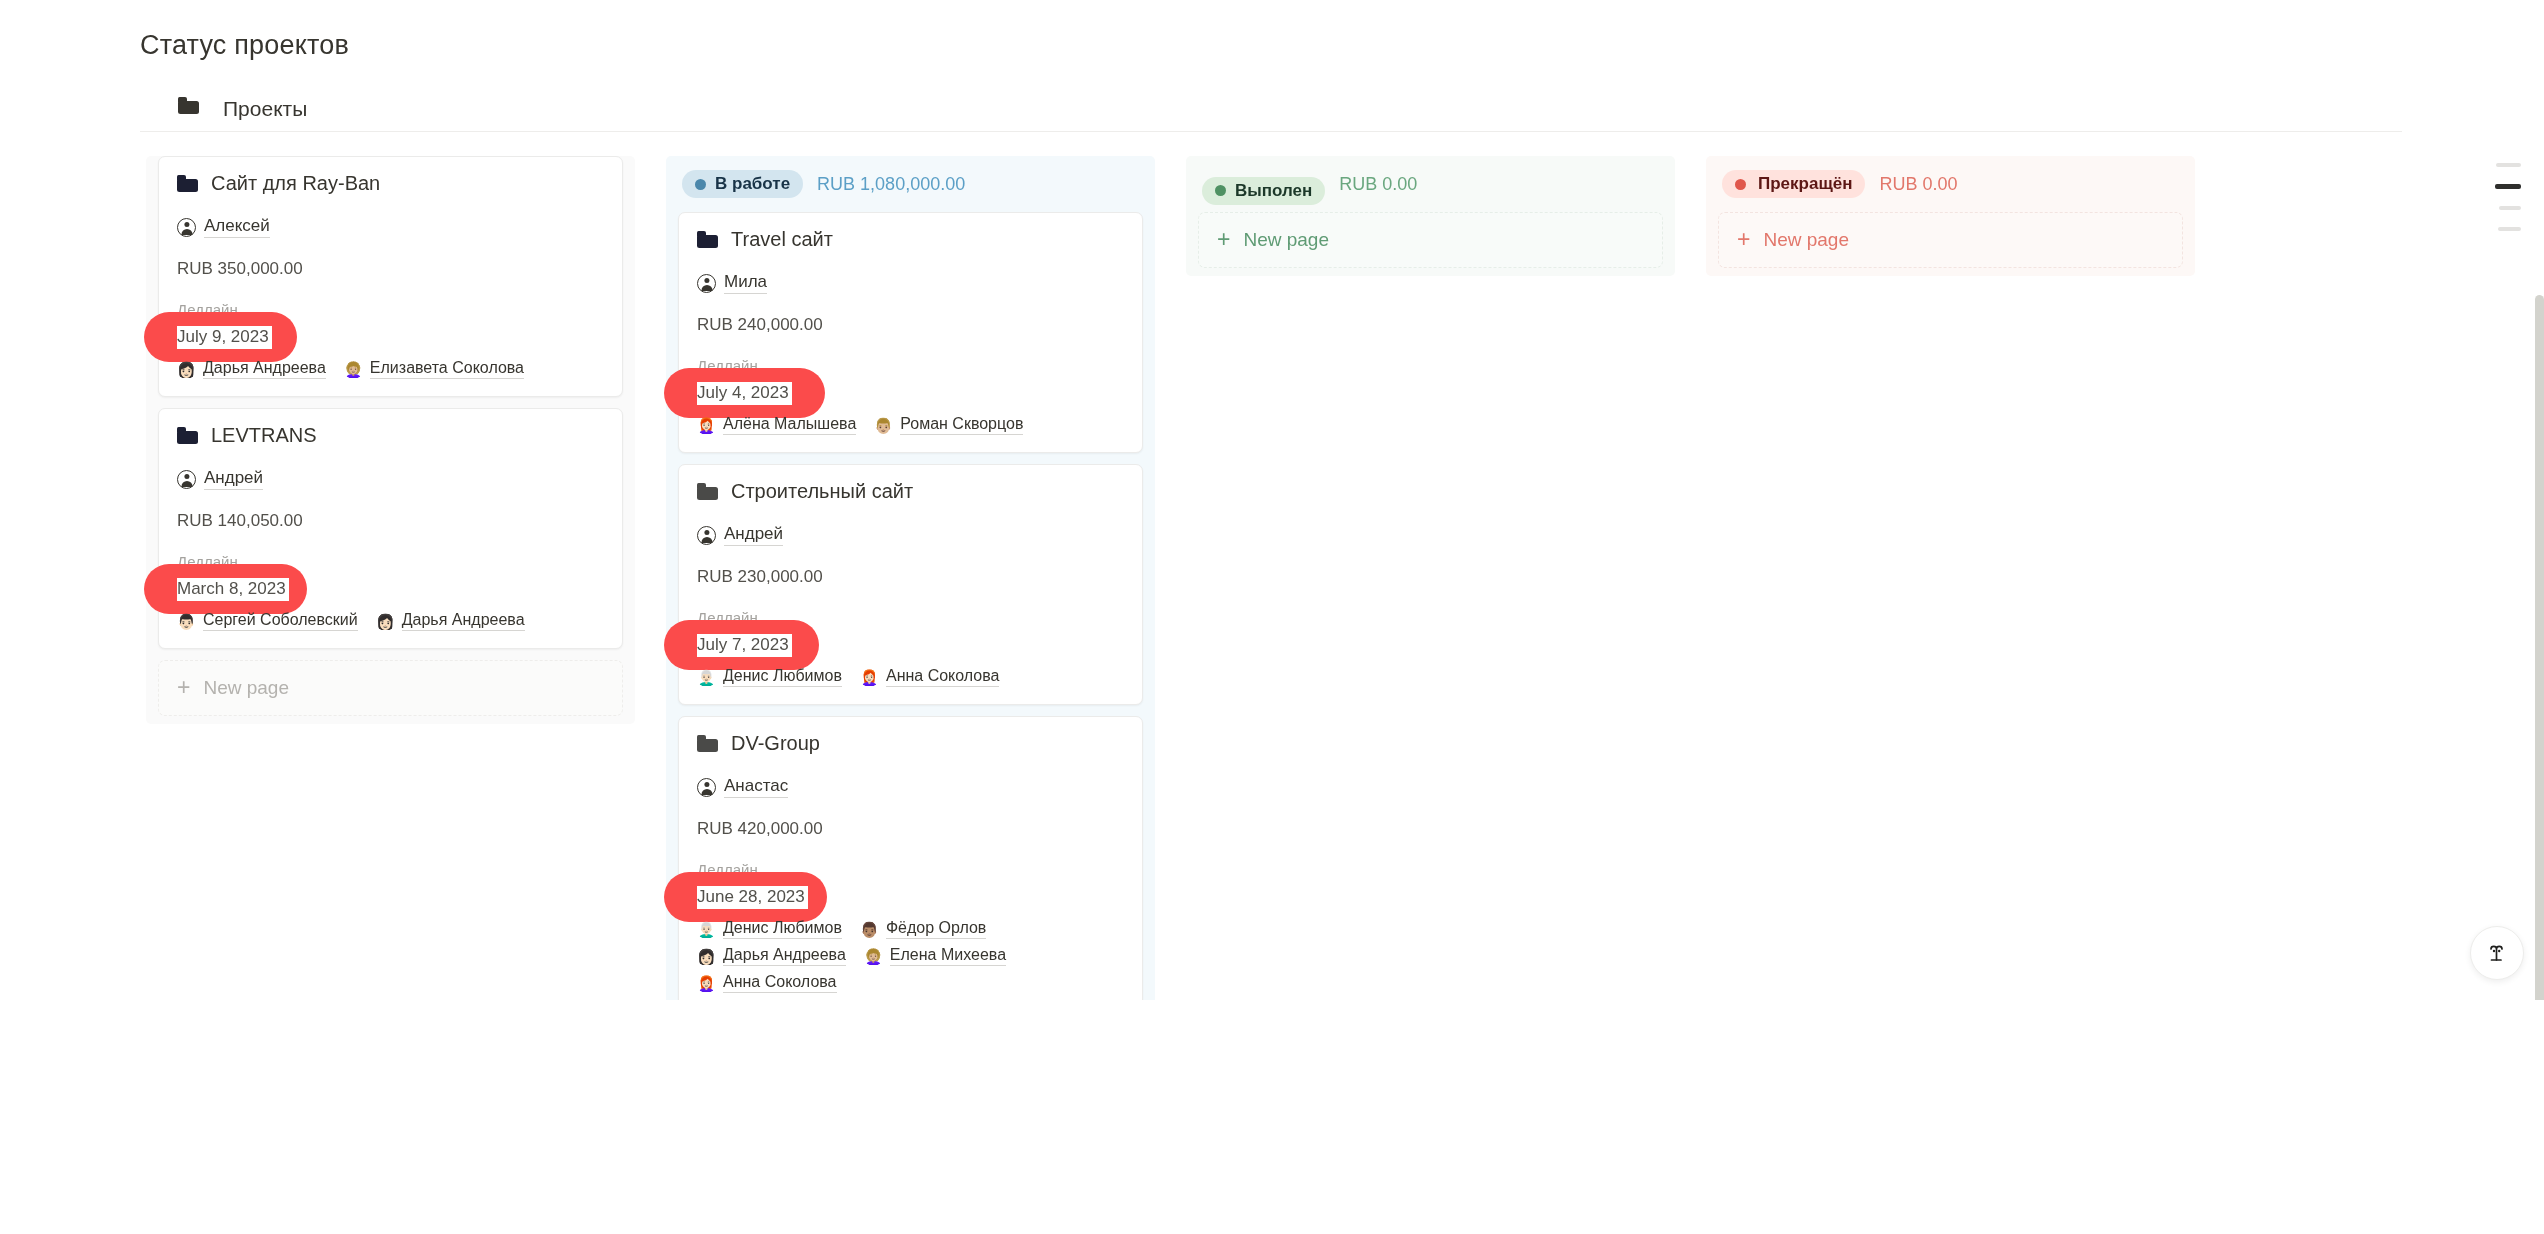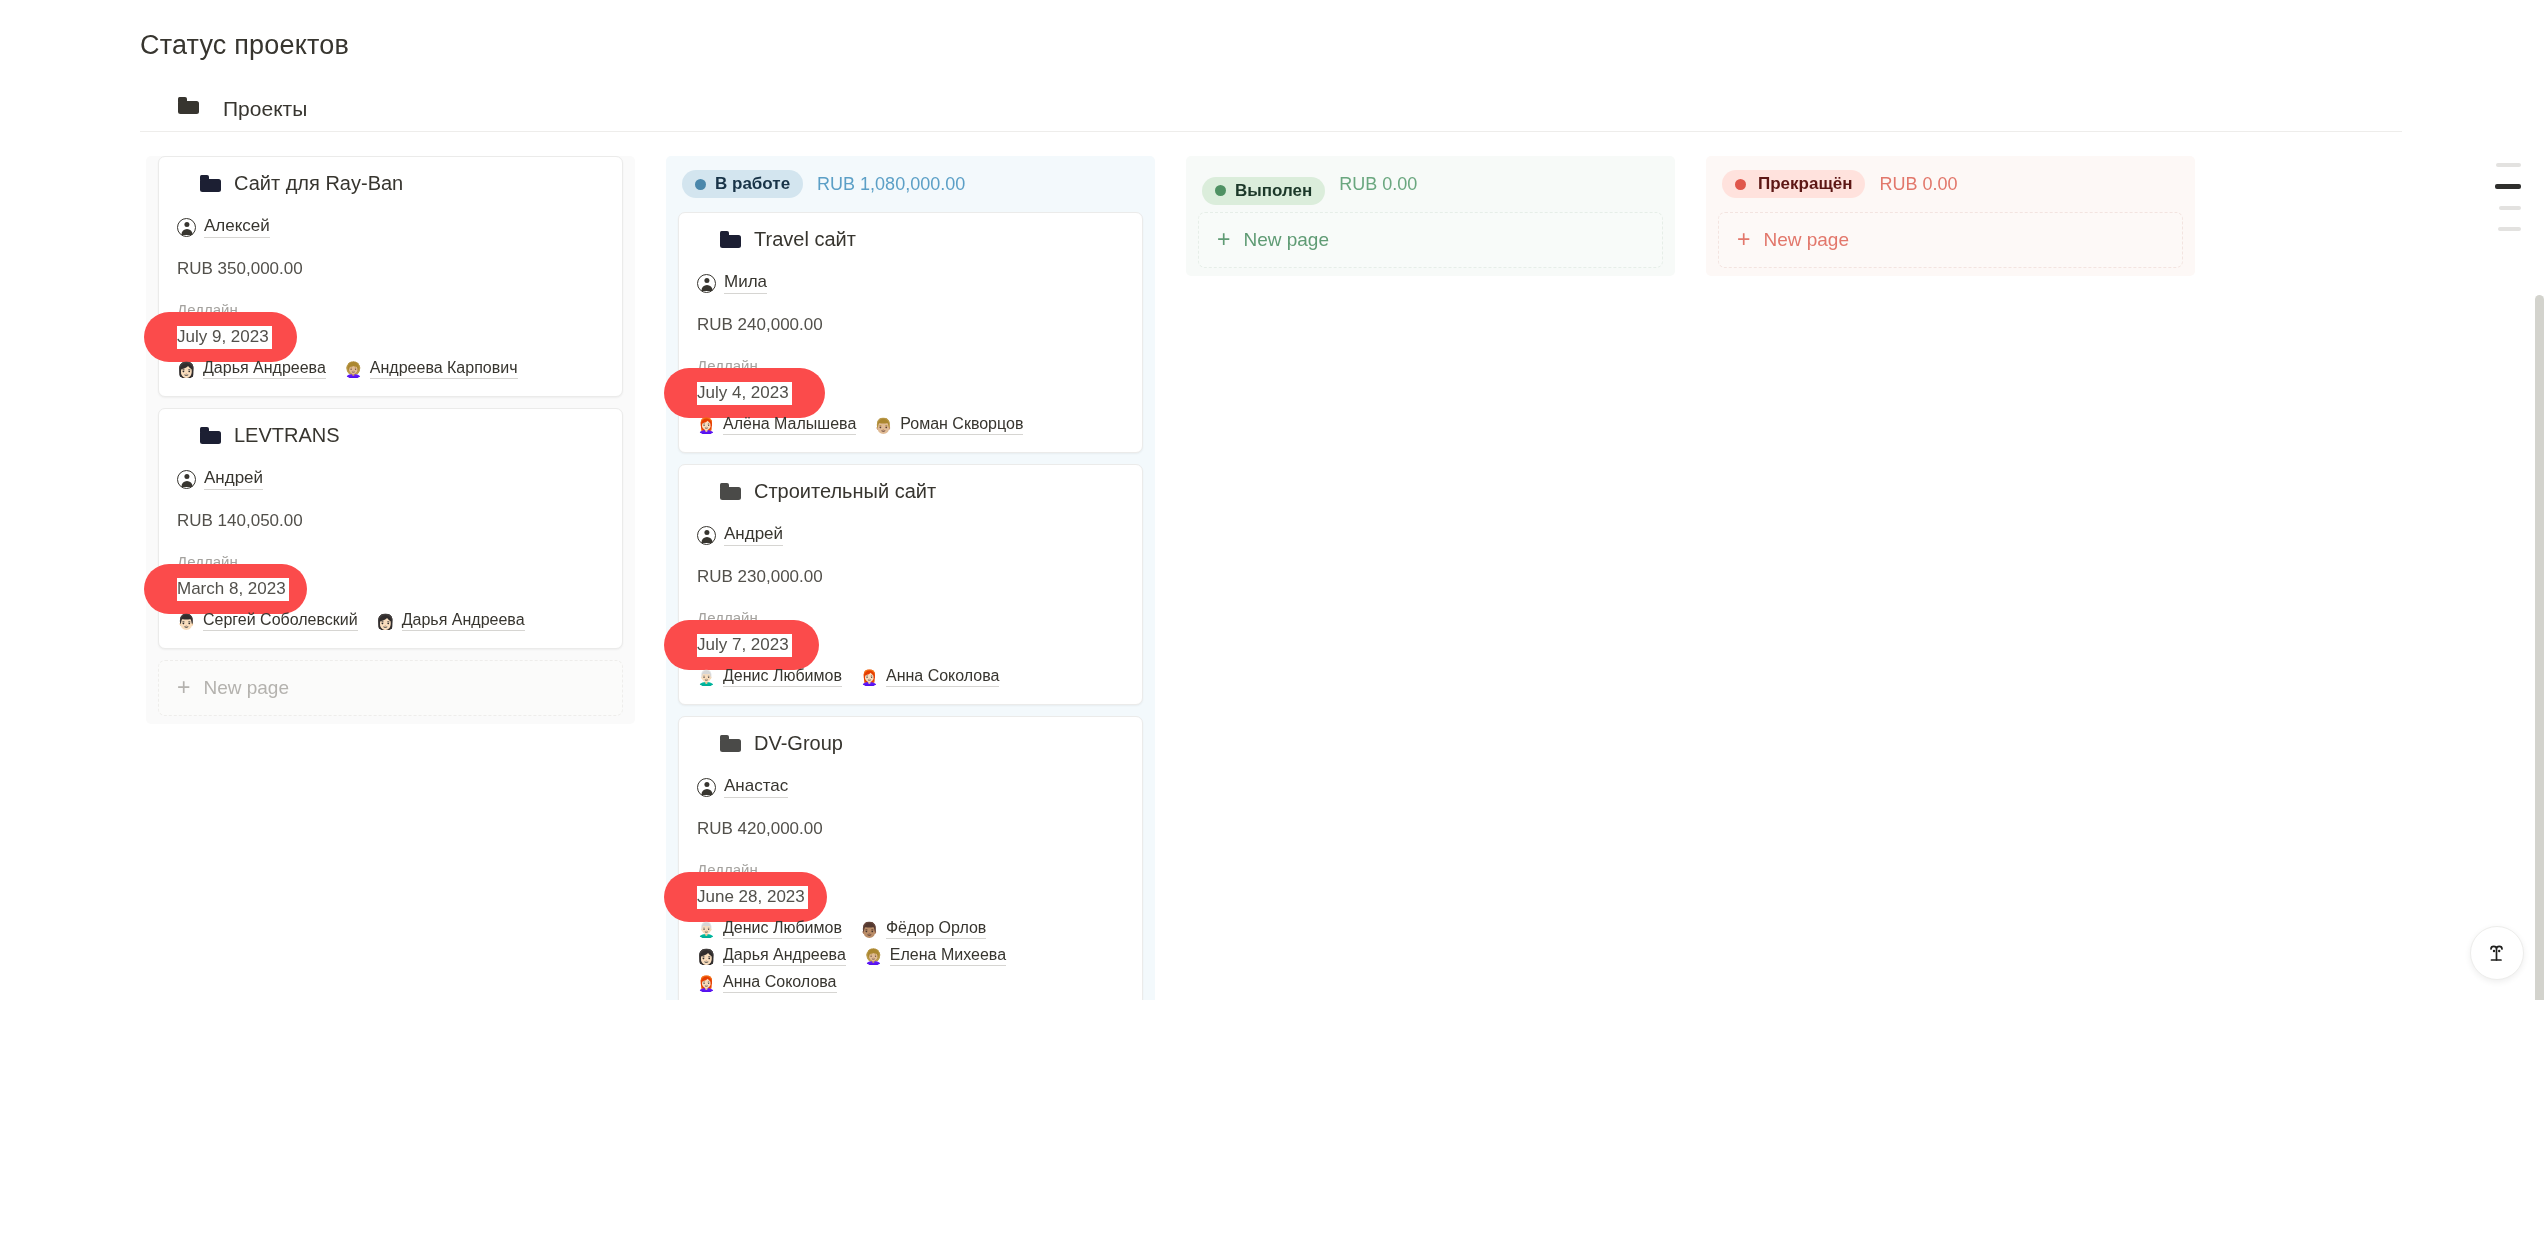--- a/index.html
+++ b/index.html
@@ -129,21 +129,20 @@
     padding: 15px 18px 17px 18px;
     position: relative;
   }
   .card-title {
     display: flex; align-items: center; gap: 13px;
     font-size: 20px;
     color: #37352f;
     margin-bottom: 21px;
     white-space: nowrap;
     overflow: hidden;
-    margin-left: 23px;
   }
   .ico-navy { color: #1c1f33; }
   .ico-grey { color: #4a4a48; }
 
   .card-row {
     display: flex; align-items: center; gap: 8px;
     font-size: 17px;
     margin-bottom: 21px;
   }
   .owner-ico {
@@ -317,21 +316,21 @@
               <div class="dl-hl" style="background: rgb(251, 75, 75); width: 153px;"></div>
               <div class="dl-date">July 9, 2023</div>
             </div>
             <div class="assignees">
               <span class="assignee">
                 <span class="av">👩🏻</span>
                 <a class="lnk" href="#">Дарья Андреева</a>
               </span>
               <span class="assignee">
                 <span class="av">👩🏼‍🦱</span>
-                <a class="lnk" href="#">Андреева Карпович</a>
+                <a class="lnk" href="#">Елизавета Соколова</a>
               </span>
             </div>
           </div>
           <div class="card">
             <div class="card-title">
               <span class="folder-ico ico-navy">
                 <i></i>
               </span>
               <span>LEVTRANS</span>
             </div>

